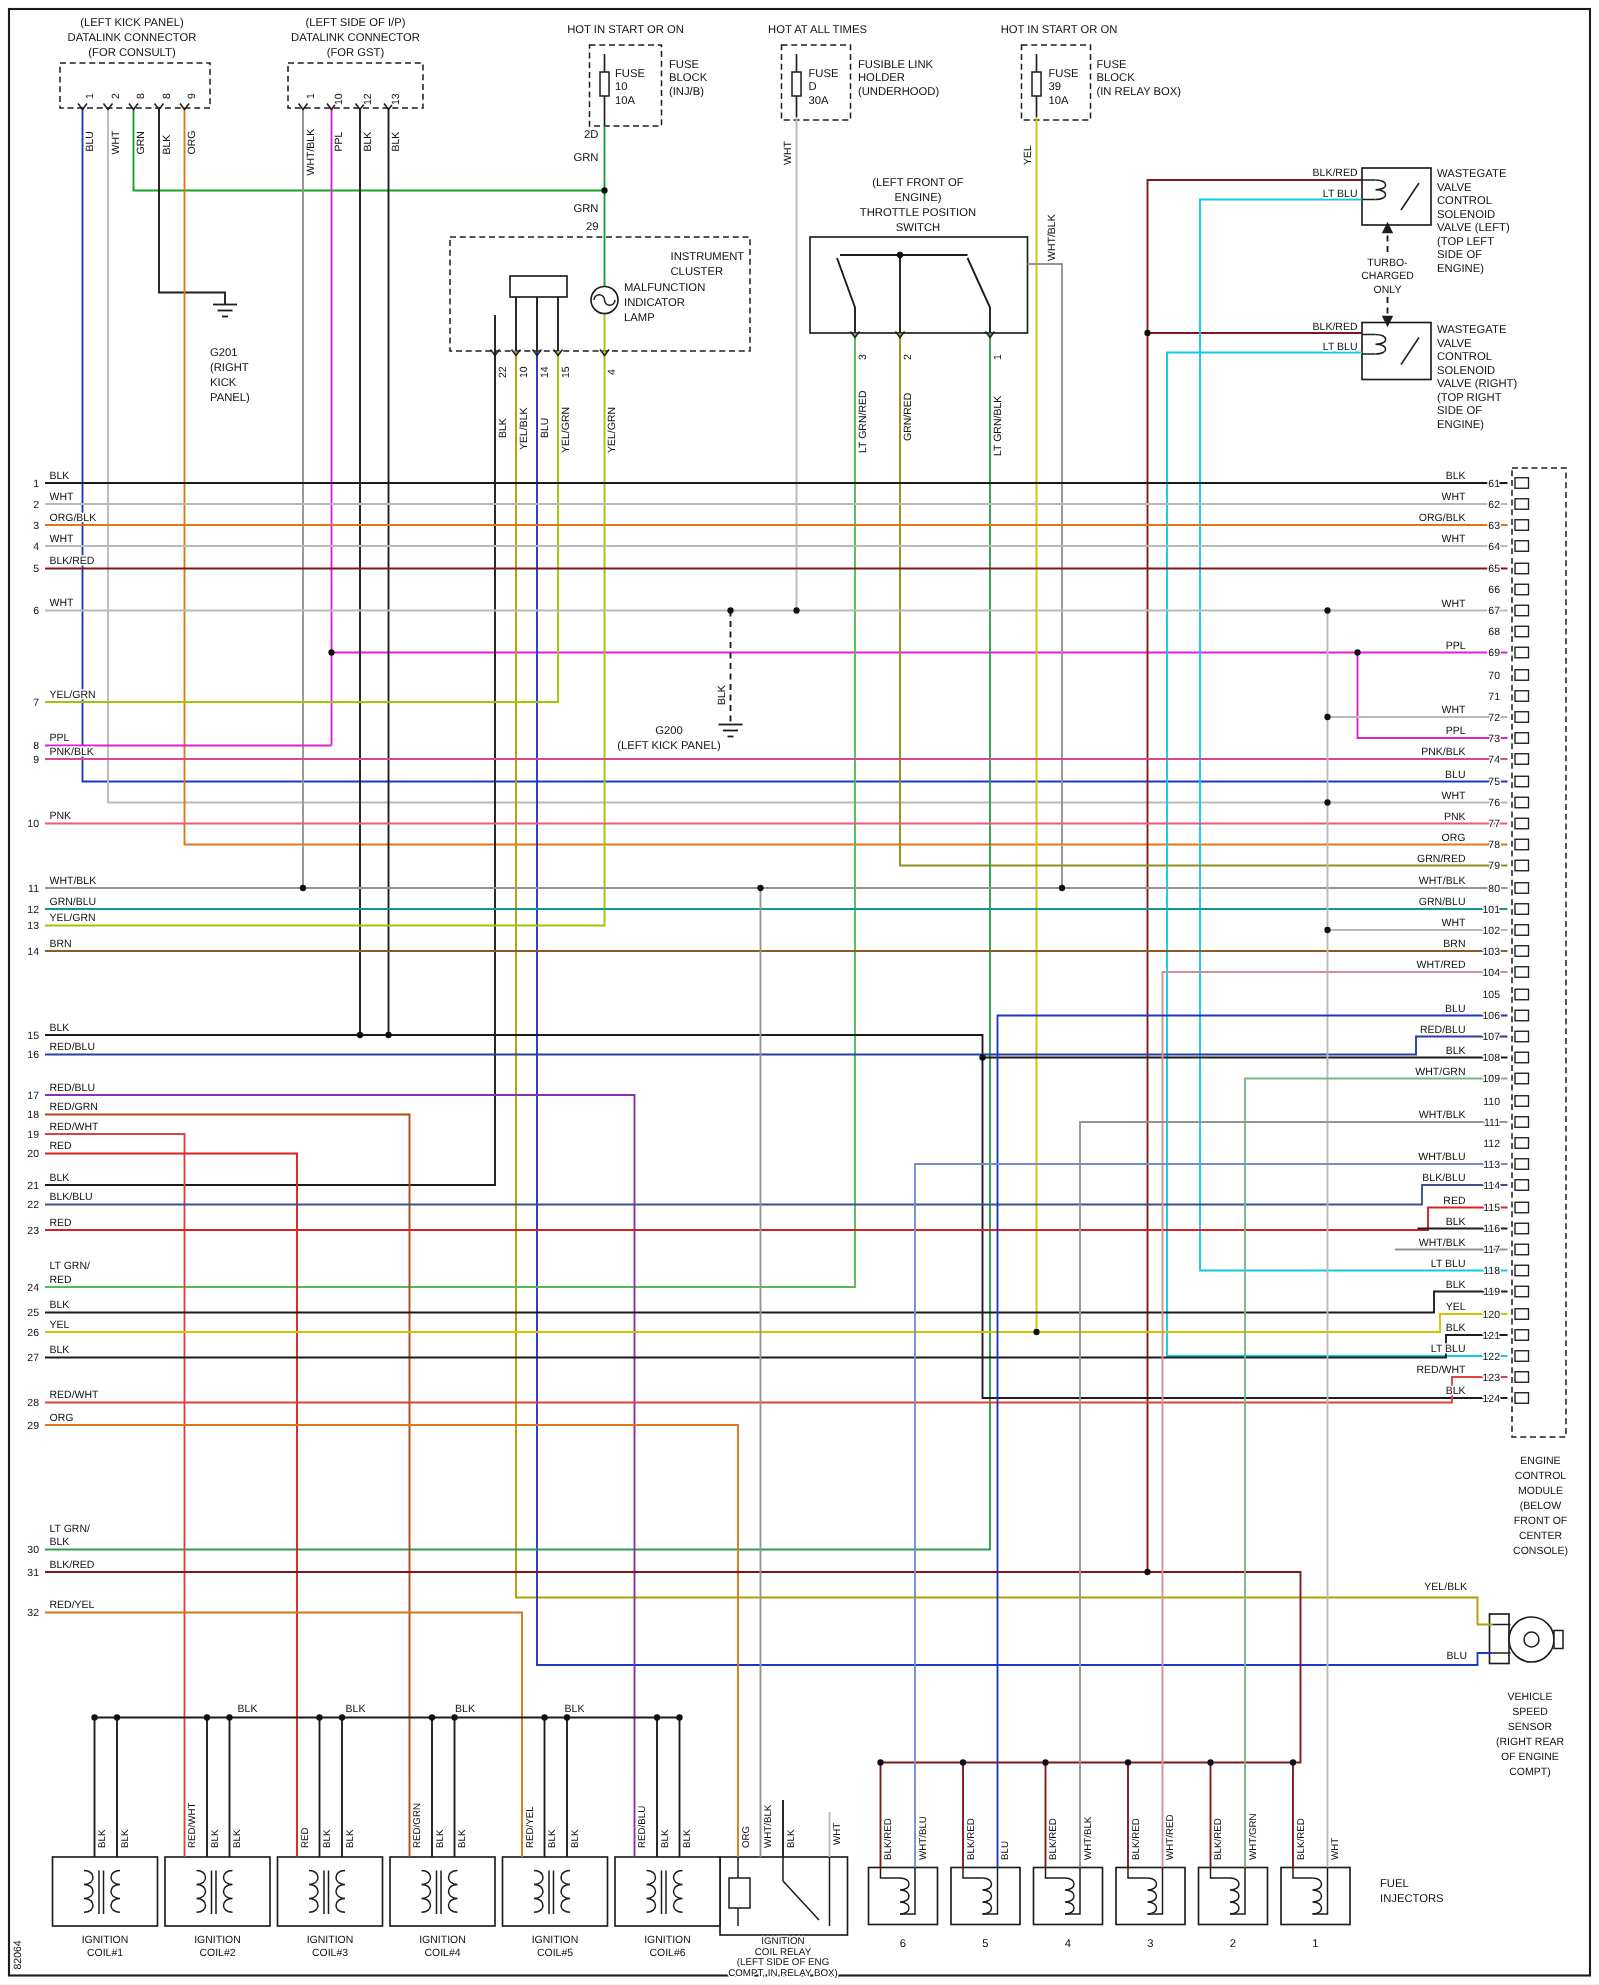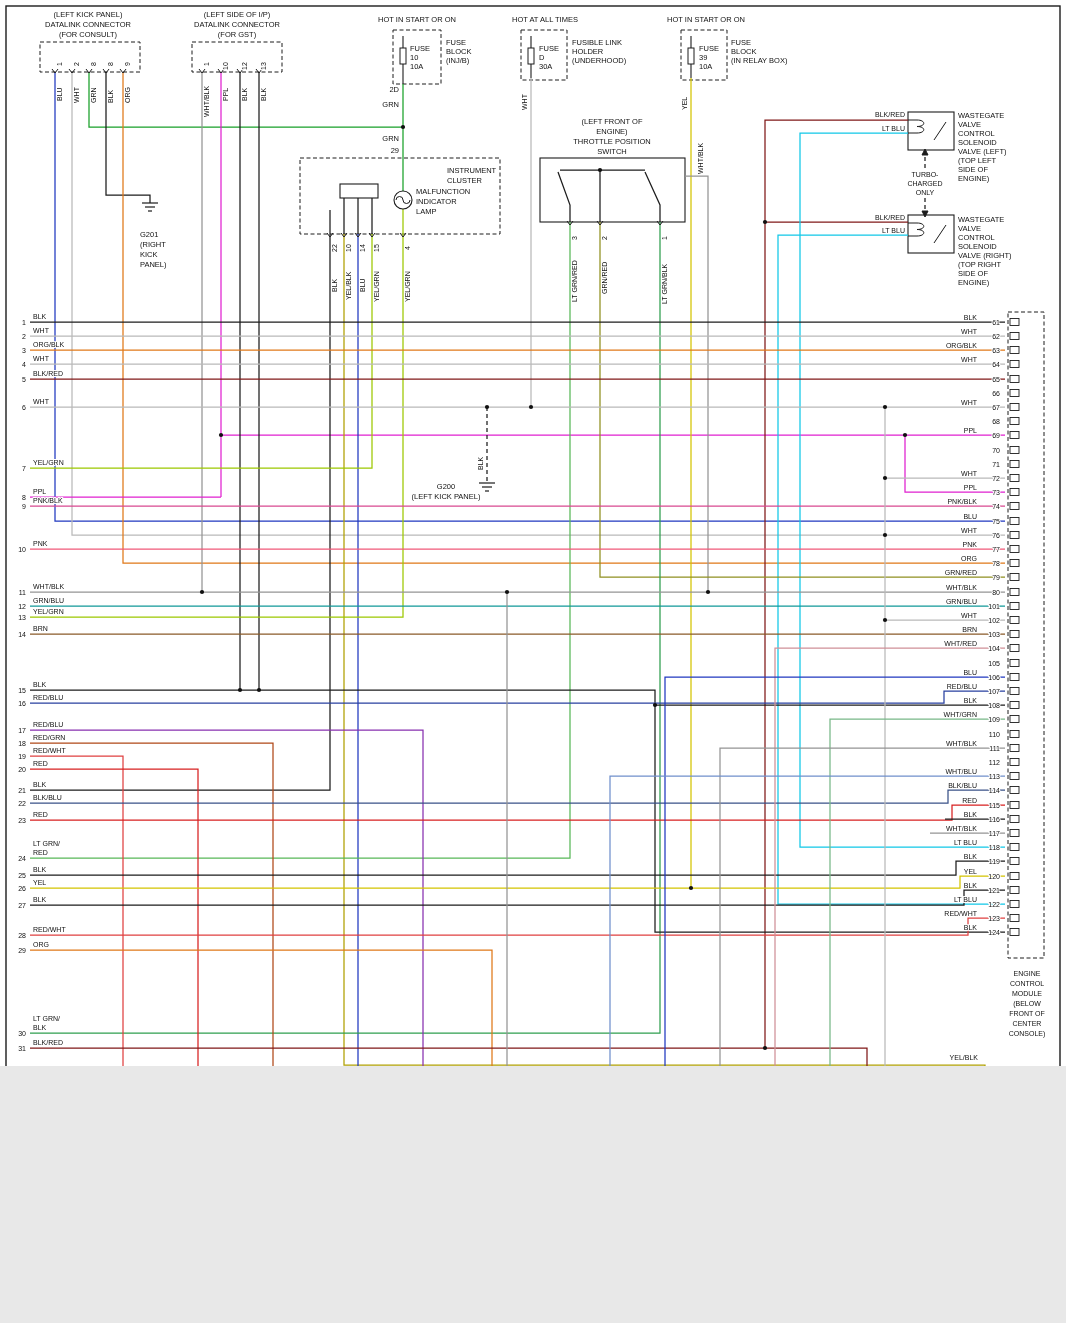--- a/index.html
+++ b/index.html
@@ -1,16 +1,16 @@
 <!DOCTYPE html>
 <html><head>
 <meta charset="utf-8">
 <style>
   html,body{margin:0;padding:0;background:#e8e8e8;}
-  .page{width:1066px;height:1066px;background:#ffffff;position:relative;margin:0 auto;}
+  .page{width:1066px;height:1323px;background:#ffffff;position:relative;margin:0 auto;}
   svg{display:block;}
   svg text{
     font-family:"Liberation Sans", sans-serif;
     fill:#101010;
     paint-order:stroke;
     stroke:#ffffff;
     stroke-width:2px;
     stroke-linejoin:round;
   }
 </style>

